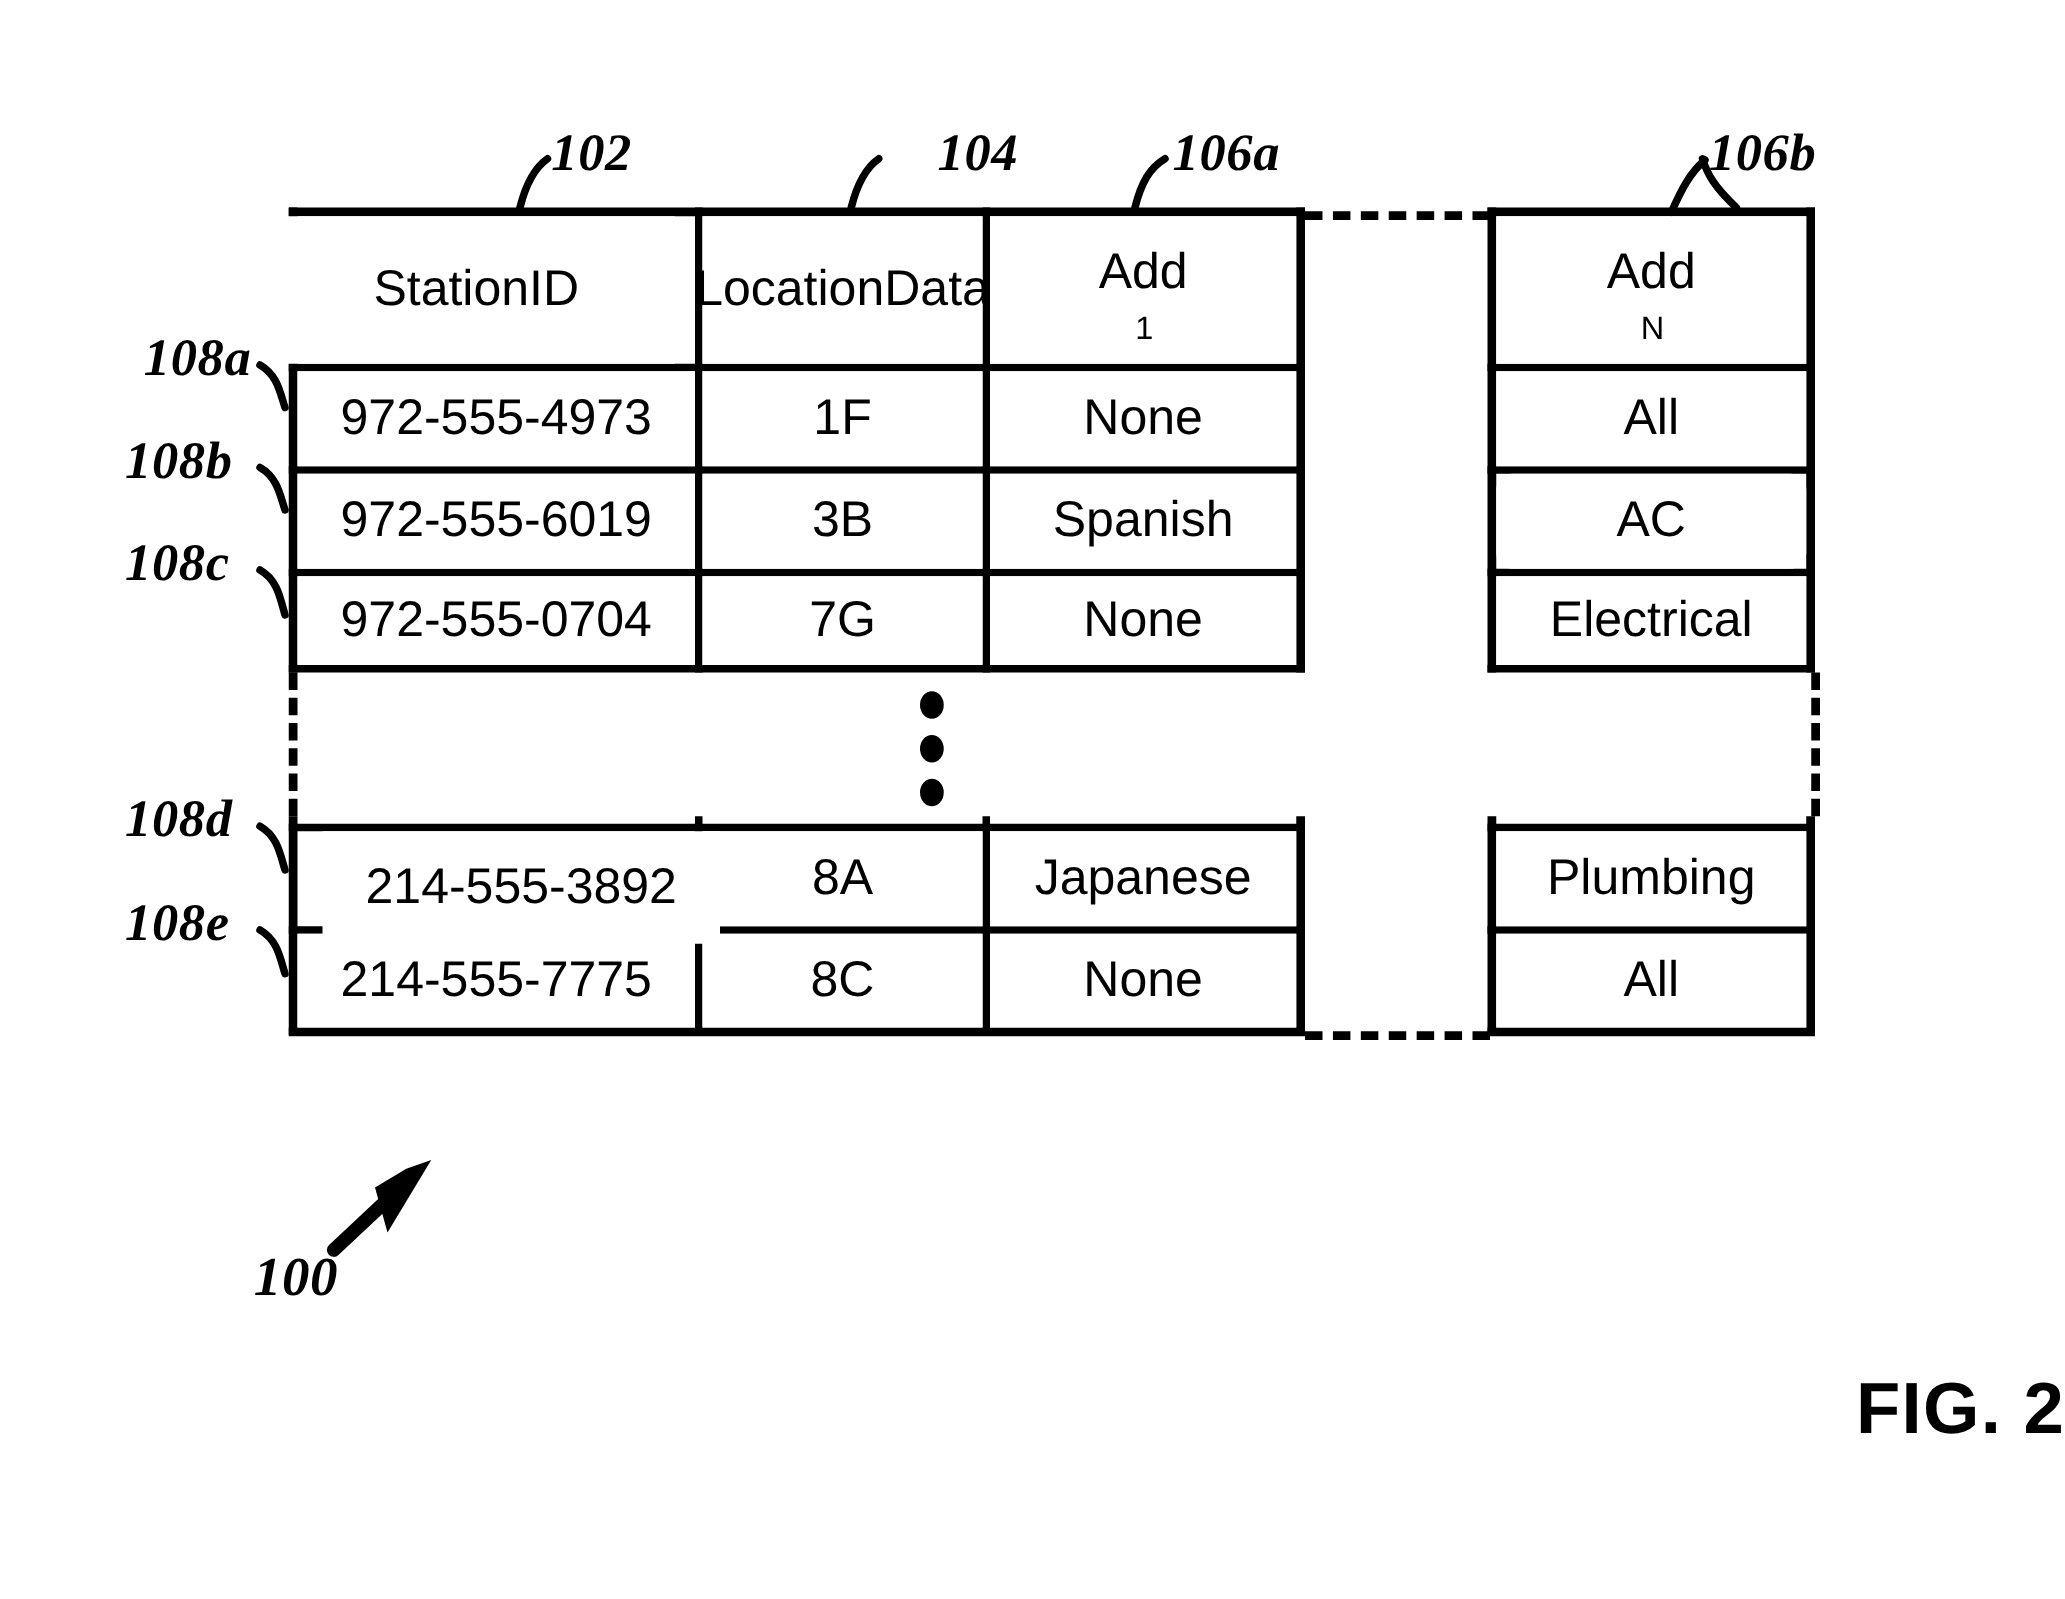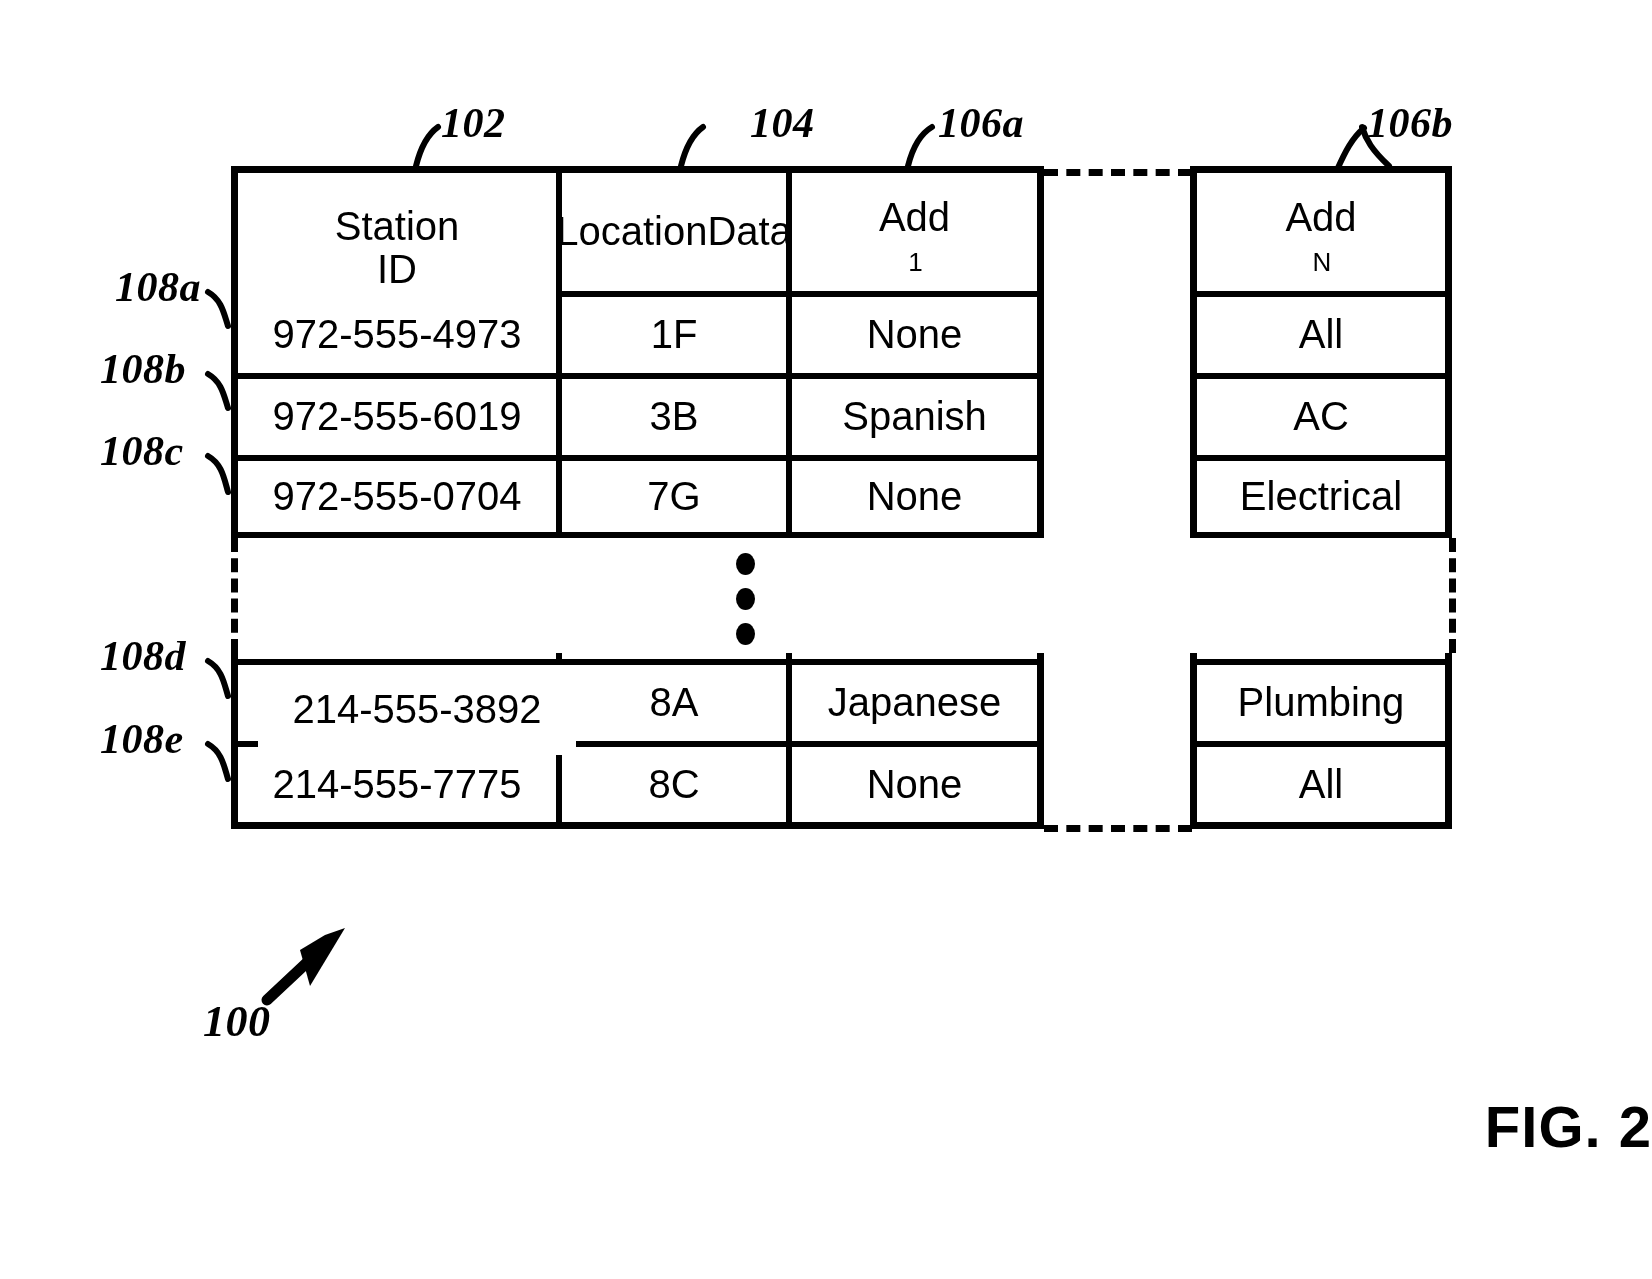--- a/index.html
+++ b/index.html
@@ -199,21 +199,21 @@
 
   <div class="dash-h" style="left:1044px; top:169px; width:148px;"></div>
   <div class="dash-h" style="left:1044px; top:825px; width:148px;"></div>
 
   <div class="vdots" style="left:735px; top:553px; width:20px; height:92px;">
     <i></i>
     <i></i>
     <i></i>
   </div>
 
-  <div class="cell header" style="left:238px; top:173px; width:318px; height:118px; flex-direction:column;margin-top:16px;">
+  <div class="cell header" style="left:222px; top:173px; width:318px; height:118px; flex-direction:row;">
     <span>Station</span>
     <span>ID</span>
   </div>
 
   <div class="cell header" style="left:562px; top:173px; width:224px; height:118px; flex-direction:row;">
     <span>Location</span>
     <span>Data</span>
   </div>
 
   <div class="cell header" style="left:792px; top:173px; width:245px; height:118px;">

